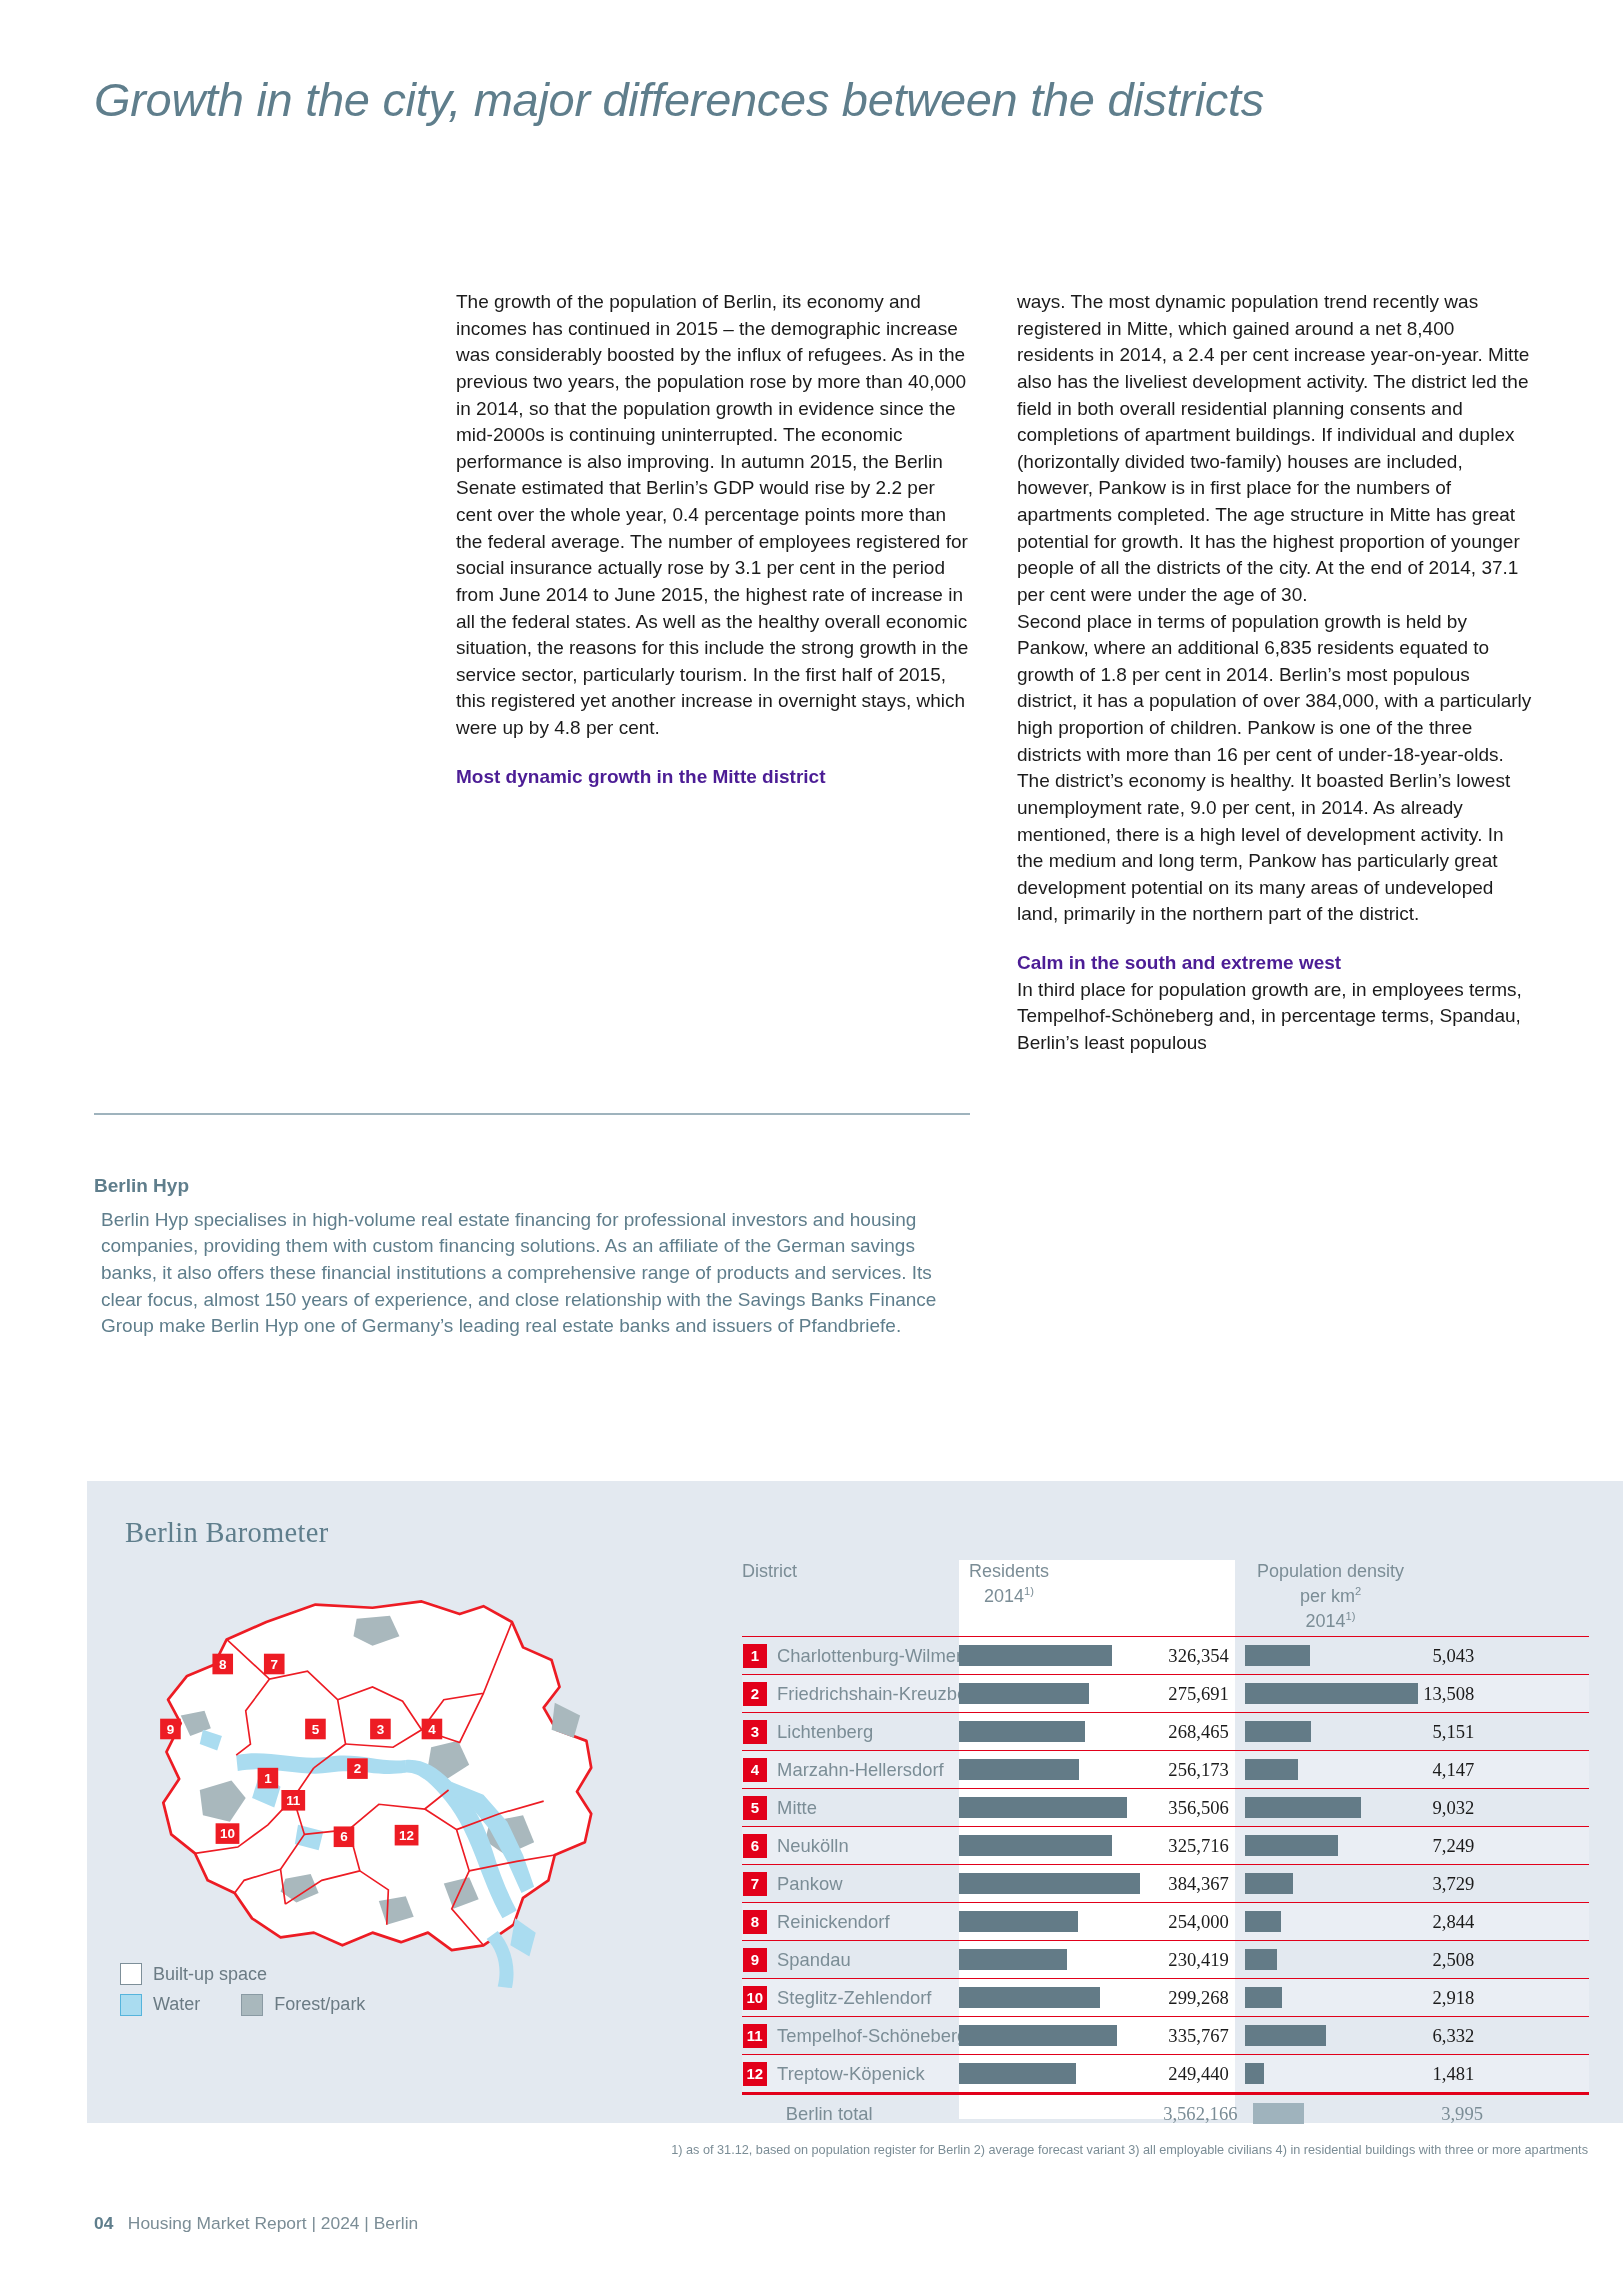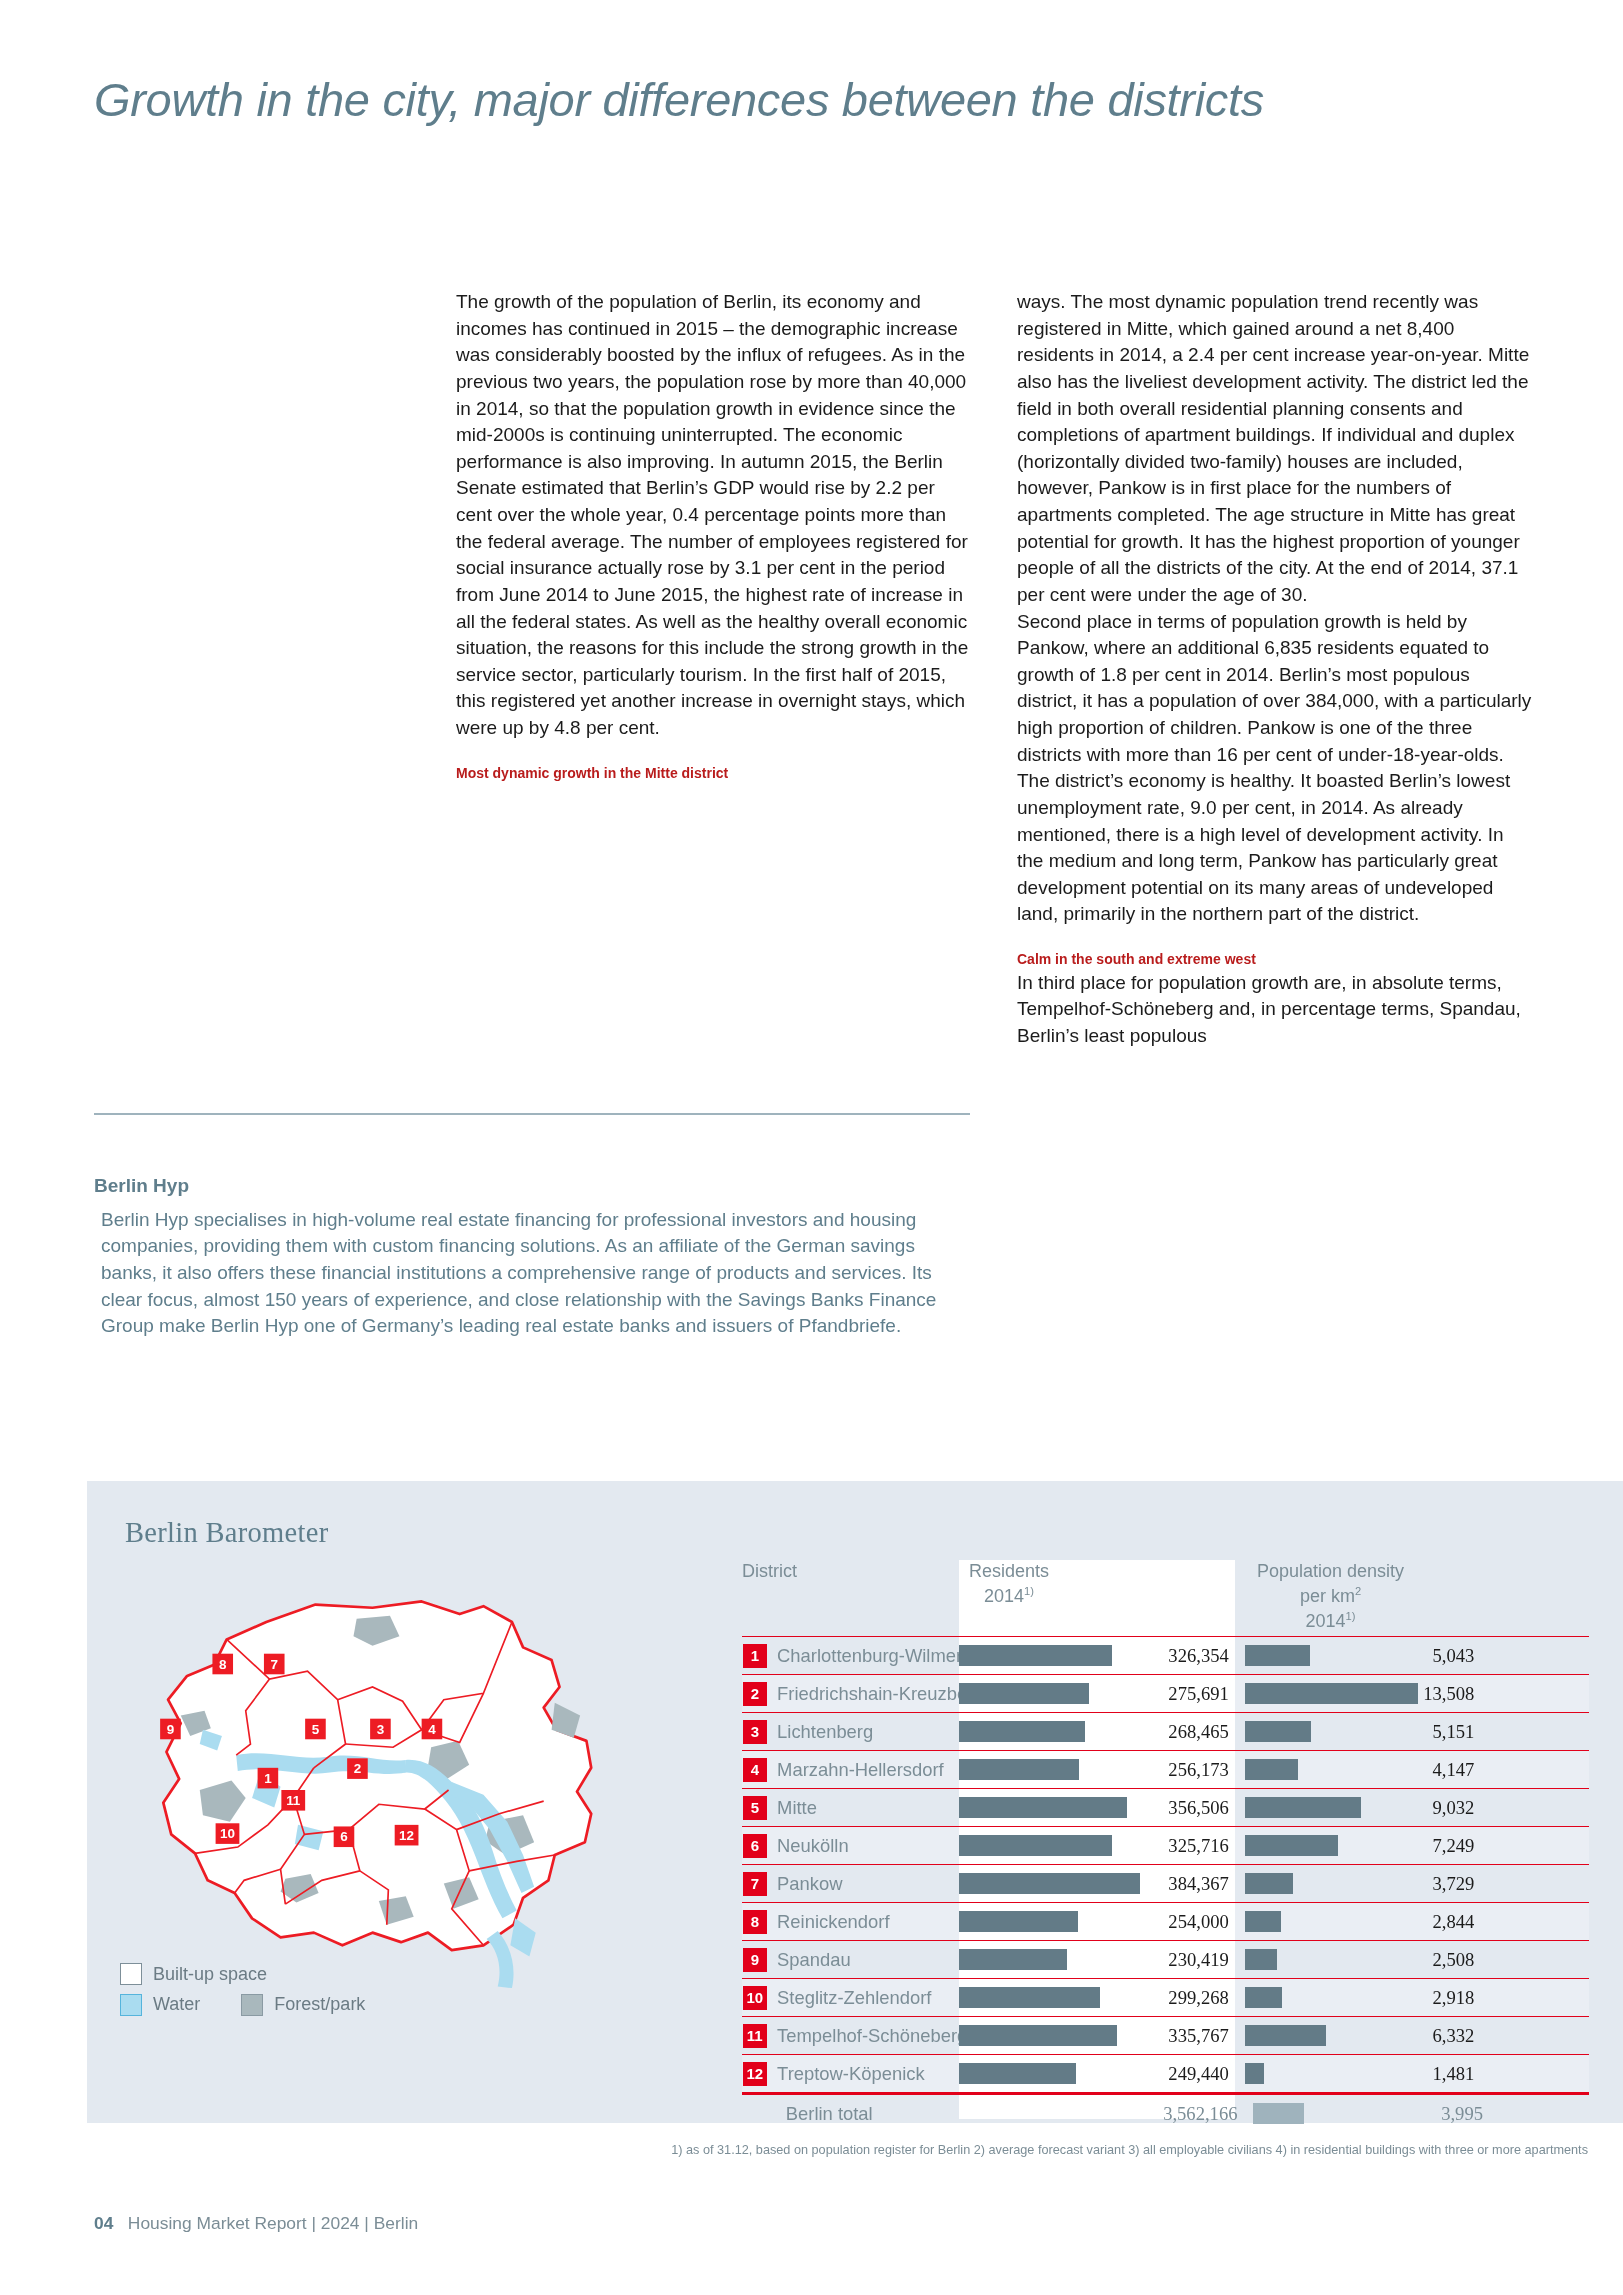--- a/index.html
+++ b/index.html
@@ -26,21 +26,21 @@
     font-size:19px;line-height:1.402;
     color:#1b1b1b;
     text-align:left;
   }
   .col-left{left:456px;top:289px;width:515px;}
   .col-right{left:1017px;top:289px;width:515px;}
 
   .col p{margin:0 0 0 0;}
   .gap{height:22px;}
   .sub-red{
-    color:#b91c1c;font-weight:bold;font-size:14px;line-height:1.402;
+    color:#4c1d95;font-weight:bold;font-size:19px;line-height:1.402;
     margin:0;
   }
 
   
   .divider{
     position:absolute;left:94px;top:1113px;width:876px;height:1.6px;
     background:#9fb3bd;
   }
 
   
@@ -152,21 +152,21 @@
     <p>The growth of the population of Berlin, its economy and incomes has continued in 2015 – the demographic increase was considerably boosted by the influx of refugees. As in the previous two years, the population rose by more than 40,000 in 2014, so that the population growth in evidence since the mid-2000s is continuing uninterrupted. The economic performance is also improving. In autumn 2015, the Berlin Senate estimated that Berlin’s GDP would rise by 2.2 per cent over the whole year, 0.4 percentage points more than the federal average. The number of employees registered for social insurance actually rose by 3.1 per cent in the period from June 2014 to June 2015, the highest rate of increase in all the federal states. As well as the healthy overall economic situation, the reasons for this include the strong growth in the service sector, particularly tourism. In the first half of 2015, this registered yet another increase in overnight stays, which were up by 4.8 per cent.</p>
     <div class="gap"></div>
     <p class="sub-red">Most dynamic growth in the Mitte district</p>
   </div>
 
   <div class="col col-right">
     <p>ways. The most dynamic population trend recently was registered in Mitte, which gained around a net 8,400 residents in 2014, a 2.4 per cent increase year-on-year. Mitte also has the liveliest development activity. The district led the field in both overall residential planning consents and completions of apartment buildings. If individual and duplex (horizontally divided two-family) houses are included, however, Pankow is in first place for the numbers of apartments completed. The age structure in Mitte has great potential for growth. It has the highest proportion of younger people of all the districts of the city. At the end of 2014, 37.1 per cent were under the age of 30.</p>
     <p>Second place in terms of population growth is held by Pankow, where an additional 6,835 residents equated to growth of 1.8 per cent in 2014. Berlin’s most populous district, it has a population of over 384,000, with a particularly high proportion of children. Pankow is one of the three districts with more than 16 per cent of under-18-year-olds. The district’s economy is healthy. It boasted Berlin’s lowest unemployment rate, 9.0 per cent, in 2014. As already mentioned, there is a high level of development activity. In the medium and long term, Pankow has particularly great development potential on its many areas of undeveloped land, primarily in the northern part of the district.</p>
     <div class="gap"></div>
     <p class="sub-red">Calm in the south and extreme west</p>
-    <p>In third place for population growth are, in absolute terms, Tempelhof-Schöneberg and, in percentage terms, Spandau, Berlin’s least populous</p>
+    <p>In third place for population growth are, in employees terms, Tempelhof-Schöneberg and, in percentage terms, Spandau, Berlin’s least populous</p>
   </div>
 
   <div class="divider"></div>
 
   <div class="hyp">
     <p class="hyp-title">Berlin Hyp</p>
     <p class="hyp-body">Berlin Hyp specialises in high-volume real estate financing for professional investors and housing companies, providing them with custom financing solutions. As an affiliate of the German savings banks, it also offers these financial institutions a comprehensive range of products and services. Its clear focus, almost 150 years of experience, and close relationship with the Savings Banks Finance Group make Berlin Hyp one of Germany’s leading real estate banks and issuers of Pfandbriefe.</p>
   </div>
 
   <div class="panel">

